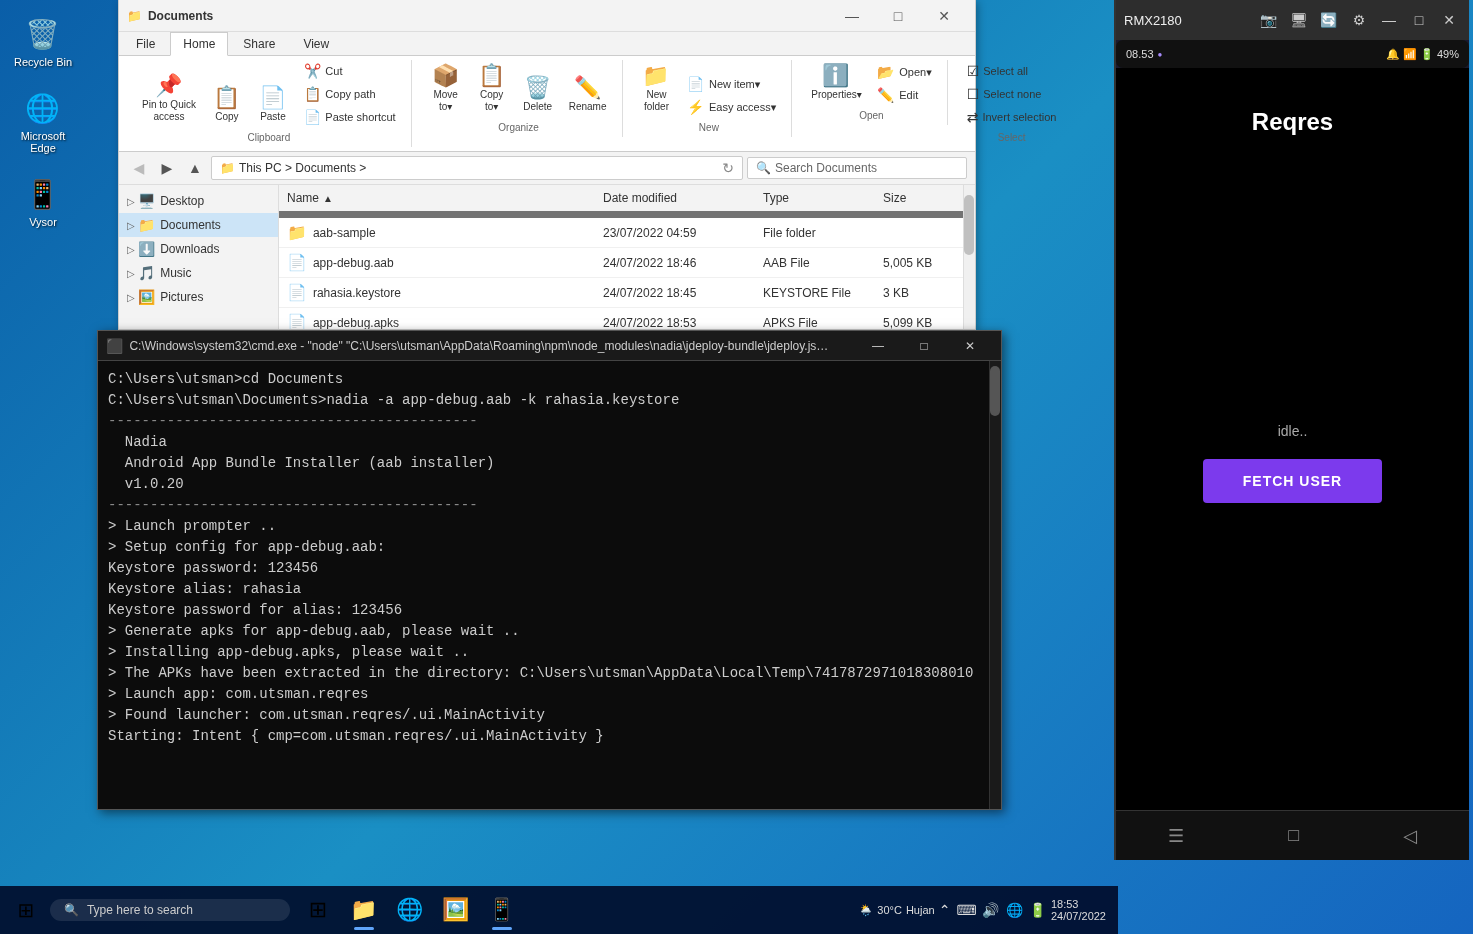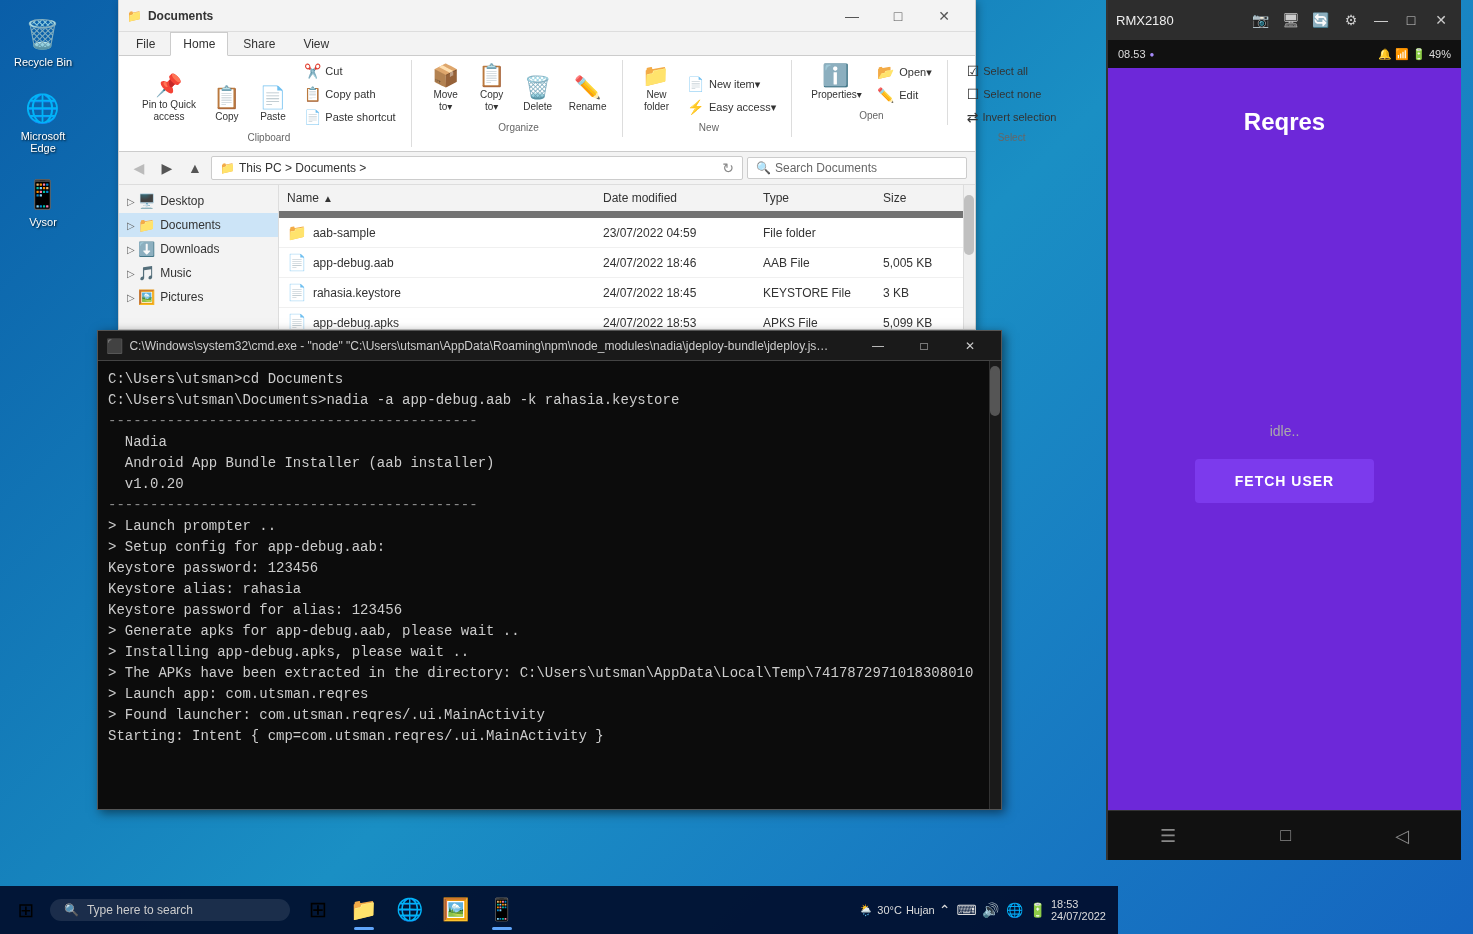--- a/index.html
+++ b/index.html
@@ -369,21 +369,21 @@
       color: #cccccc;
       line-height: 1.5;
     }
     .cmd-body .cmd-line { white-space: pre; }
     .cmd-body .separator { color: #888; }
 
     
     .phone-panel {
       position: absolute;
       top: 0;
-      right: 12px;
+      right: 4px;
       width: 355px;
       height: 860px;
       background: #1a1a2e;
       border-left: 2px solid #333;
       display: flex;
       flex-direction: column;
     }
     .phone-title-bar {
       background: #2d2d2d;
       height: 40px;
@@ -414,32 +414,33 @@
 
     .phone-status-bar {
       background: #111;
       height: 28px;
       display: flex;
       align-items: center;
       justify-content: space-between;
       padding: 0 10px;
       font-size: 11px;
       color: #ddd;
+      border-radius: 7px;
     }
     .phone-time {
       display: flex;
       align-items: center;
       gap: 4px;
     }
     .phone-dot { color: #a78bfa; font-size: 8px; }
     .phone-icons { display: flex; align-items: center; gap: 3px; font-size: 11px; }
 
     .phone-screen {
       flex: 1;
-      background: #6d28d9;
+      background: #000000;
       display: flex;
       flex-direction: column;
       align-items: center;
       padding: 20px;
     }
     .phone-app-title {
       color: white;
       font-size: 24px;
       font-weight: 700;
       margin-bottom: auto;

